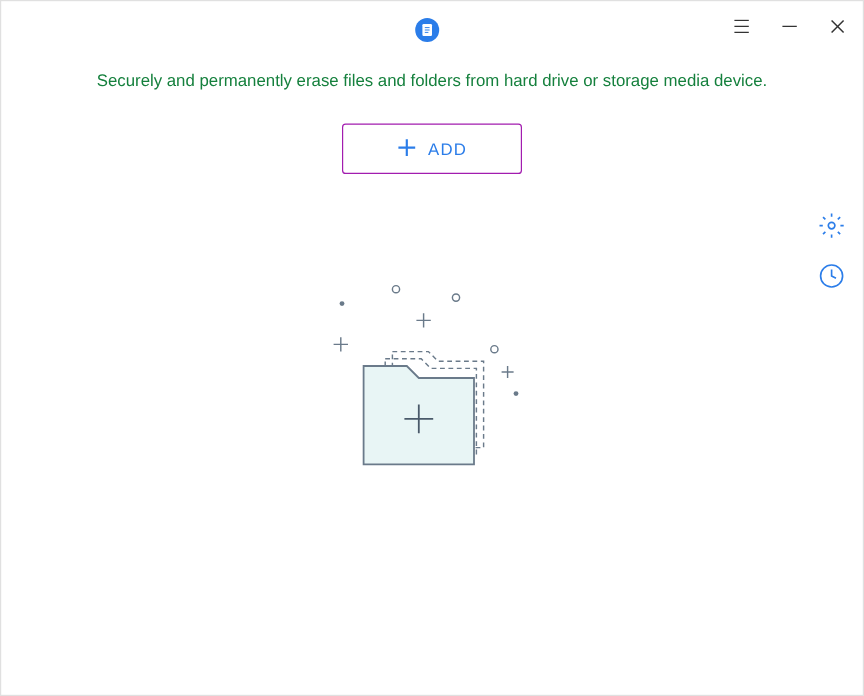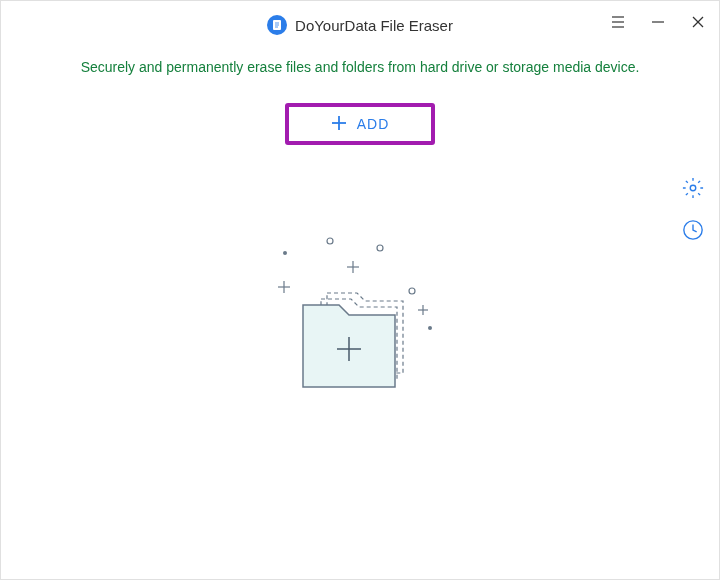--- a/index.html
+++ b/index.html
@@ -65,21 +65,21 @@
       color: #15803d;
       margin-top: 10px;
     }
     .add-button {
       display: flex;
       align-items: center;
       justify-content: center;
       gap: 10px;
       width: 150px;
       height: 42px;
-      border: 4px solid #a21caf;
+      border: 1px solid #a21caf;
       border-radius: 3px;
       background: #fff;
       margin: 28px auto 0;
       cursor: pointer;
       color: #2b7de9;
       font-size: 14px;
       font-weight: 500;
       letter-spacing: 1px;
     }
     .add-button .plus-icon {
@@ -127,21 +127,20 @@
 
 <div class="header">
   <div class="app-logo">
     <svg viewBox="0 0 12 12" fill="none">
       <rect x="2" y="1" width="8" height="10" rx="1" fill="#fff"></rect>
       <line x1="4" y1="4" x2="8" y2="4" stroke="#2b7de9" stroke-width="0.8"></line>
       <line x1="4" y1="6" x2="8" y2="6" stroke="#2b7de9" stroke-width="0.8"></line>
       <line x1="4" y1="8" x2="7" y2="8" stroke="#2b7de9" stroke-width="0.8"></line>
     </svg>
   </div>
-  <div class="app-title">DoYourData File Eraser</div>
   <div class="window-controls">
     <div class="window-control-btn">
       <svg width="14" height="12" viewBox="0 0 14 12">
         <line x1="1" y1="1" x2="13" y2="1" stroke="#333" stroke-width="1.2"></line>
         <line x1="1" y1="6" x2="13" y2="6" stroke="#333" stroke-width="1.2"></line>
         <line x1="1" y1="11" x2="13" y2="11" stroke="#333" stroke-width="1.2"></line>
       </svg>
     </div>
     <div class="window-control-btn">
       <svg width="14" height="14" viewBox="0 0 14 14">

